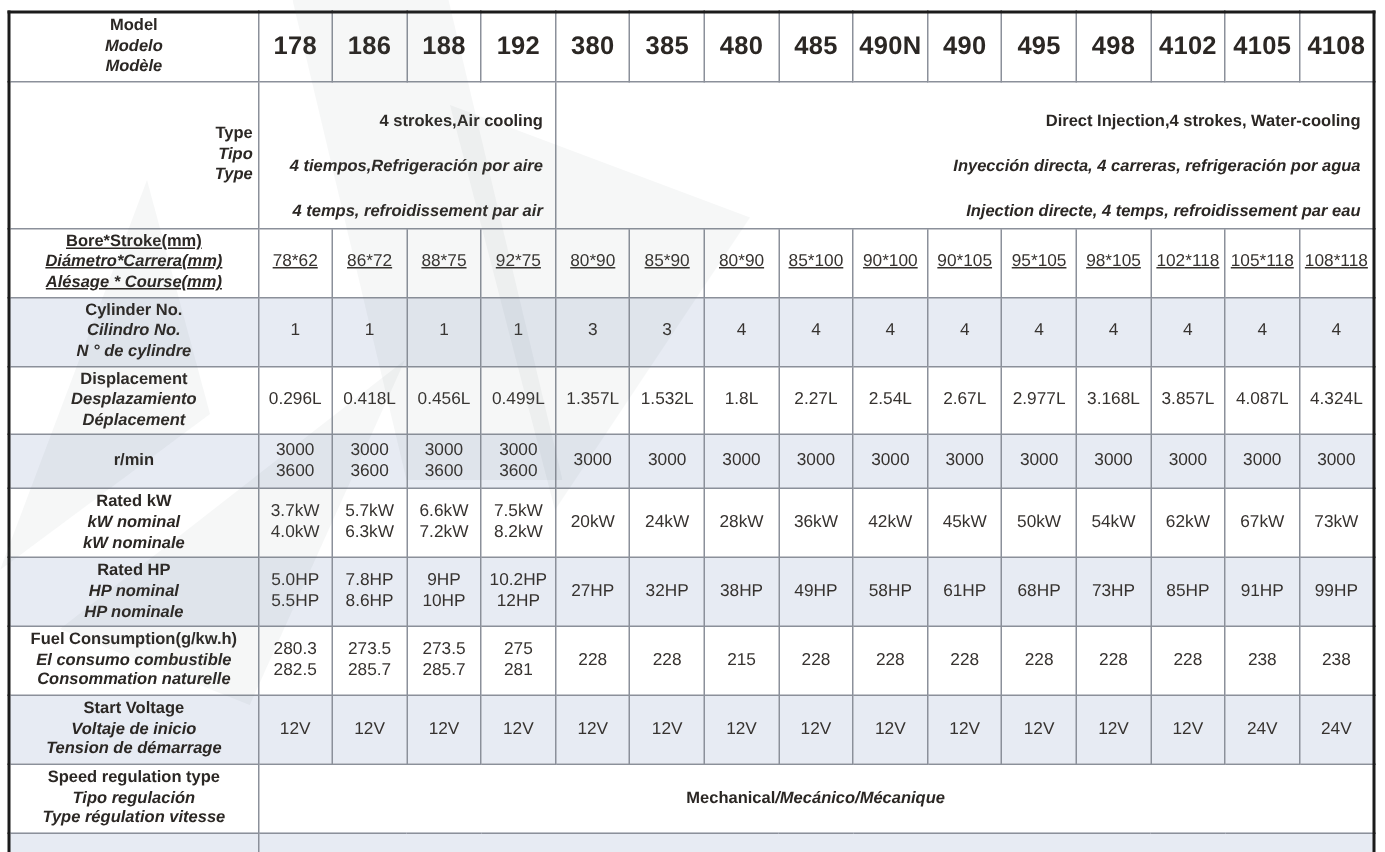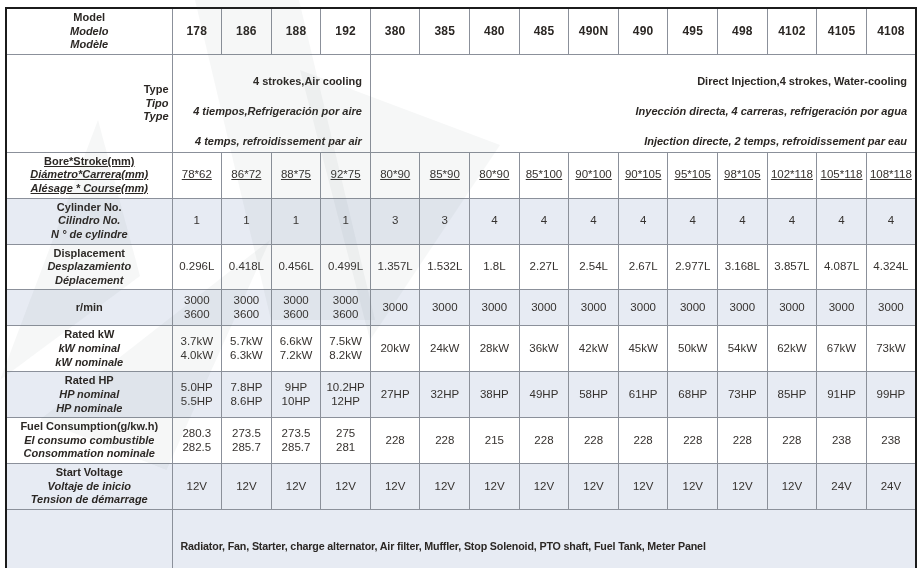--- a/index.html
+++ b/index.html
@@ -25,21 +25,21 @@
     text-align: center;
     vertical-align: middle;
     padding: 2px 3px;
   }
   tr.shade td, tr.shade th { background: #e7ebf3; }
   
   td.lbl { font-weight: bold; font-size: 11px; line-height: 1.24; }
   td.lbl .en { display: block; font-style: normal; }
   td.lbl .es, td.lbl .fr { display: block; font-style: italic; }
   
-  th.model { font-size: 12px; font-weight: bold; letter-spacing: .2px; }
+  th.model { font-size: 17px; font-weight: bold; letter-spacing: .2px; }
   
   td.val { font-size: 11.5px; font-weight: normal; white-space: pre-line; line-height: 1.18; color: #36322f; }
   
   td.grp { font-size: 11px; font-weight: bold; line-height: 1.3; padding: 3px 8px; }
   td.grp .gl { display: block; margin-top: 16px; }
   td.grp .it { font-style: italic; }
   td.grp.left { text-align: left; letter-spacing: -0.15px; font-size: 10.7px; }
   td.grp .restit { font-style: italic; }
   
   tr[data-name="model-header-row"] td, tr[data-name="model-header-row"] th { height: 40px; }
@@ -102,21 +102,21 @@
             <span class="fr" data-name="row-label-type-fr">Type</span>
           </td>
           <td colspan="4" class="grp" data-name="cell-type-group1">
             <span class="gl" data-name="cell-type-group1-line1">4 strokes,Air cooling</span>
             <span class="gl it" data-name="cell-type-group1-line2">4 tiempos,Refrigeración por aire</span>
             <span class="gl it" data-name="cell-type-group1-line3">4 temps, refroidissement par air</span>
           </td>
           <td colspan="11" class="grp" data-name="cell-type-group2">
             <span class="gl" data-name="cell-type-group2-line1">Direct Injection,4 strokes, Water-cooling</span>
             <span class="gl it" data-name="cell-type-group2-line2">Inyección directa, 4 carreras, refrigeración por agua</span>
-            <span class="gl it" data-name="cell-type-group2-line3">Injection directe, 2 temps, refroidissement par eau</span>
+            <span class="gl it" data-name="cell-type-group2-line3">Injection directe, 4 temps, refroidissement par eau</span>
           </td>
         </tr>
         <tr data-name="row-bore">
           <td class="lbl" data-name="row-label-bore">
             <span class="en" data-name="row-label-bore-en">Bore*Stroke(mm)</span>
             <span class="es" data-name="row-label-bore-es">Diámetro*Carrera(mm)</span>
             <span class="fr" data-name="row-label-bore-fr">Alésage * Course(mm)</span>
           </td>
           <td class="val" data-name="cell-bore-178">78*62</td>
           <td class="val" data-name="cell-bore-186">86*72</td>
@@ -251,21 +251,21 @@
           <td class="val" data-name="cell-rated_hp-495">68HP</td>
           <td class="val" data-name="cell-rated_hp-498">73HP</td>
           <td class="val" data-name="cell-rated_hp-4102">85HP</td>
           <td class="val" data-name="cell-rated_hp-4105">91HP</td>
           <td class="val" data-name="cell-rated_hp-4108">99HP</td>
         </tr>
         <tr data-name="row-fuel">
           <td class="lbl" data-name="row-label-fuel">
             <span class="en" data-name="row-label-fuel-en">Fuel Consumption(g/kw.h)</span>
             <span class="es" data-name="row-label-fuel-es">El consumo combustible</span>
-            <span class="fr" data-name="row-label-fuel-fr">Consommation nominale</span>
+            <span class="fr" data-name="row-label-fuel-fr">Consommation naturelle</span>
           </td>
           <td class="val" data-name="cell-fuel-178">280.3
 282.5</td>
           <td class="val" data-name="cell-fuel-186">273.5
 285.7</td>
           <td class="val" data-name="cell-fuel-188">273.5
 285.7</td>
           <td class="val" data-name="cell-fuel-192">275
 281</td>
           <td class="val" data-name="cell-fuel-380">228</td>
@@ -295,20 +295,28 @@
           <td class="val" data-name="cell-voltage-480">12V</td>
           <td class="val" data-name="cell-voltage-485">12V</td>
           <td class="val" data-name="cell-voltage-490N">12V</td>
           <td class="val" data-name="cell-voltage-490">12V</td>
           <td class="val" data-name="cell-voltage-495">12V</td>
           <td class="val" data-name="cell-voltage-498">12V</td>
           <td class="val" data-name="cell-voltage-4102">12V</td>
           <td class="val" data-name="cell-voltage-4105">24V</td>
           <td class="val" data-name="cell-voltage-4108">24V</td>
         </tr>
+        <tr data-name="row-speed">
+          <td class="lbl" data-name="row-label-speed">
+            <span class="en" data-name="row-label-speed-en">Speed regulation type</span>
+            <span class="es" data-name="row-label-speed-es">Tipo regulación</span>
+            <span class="fr" data-name="row-label-speed-fr">Type régulation vitesse</span>
+          </td>
+          <td colspan="15" class="grp" data-name="cell-speed-span"><span data-name="cell-speed-en">Mechanical</span><span class="restit" data-name="cell-speed-translations">/Mecánico/Mécanique</span></td>
+        </tr>
         <tr data-name="row-including" class="shade">
           <td class="lbl" data-name="row-label-including"></td>
           <td colspan="15" class="grp left" data-name="cell-including-span">
             <span class="gl" data-name="cell-including-line1">Radiator, Fan, Starter, charge alternator, Air filter, Muffler, Stop Solenoid, PTO shaft, Fuel Tank, Meter Panel</span>
           </td>
         </tr>
       </tbody>
   </table>
 </div>
 

